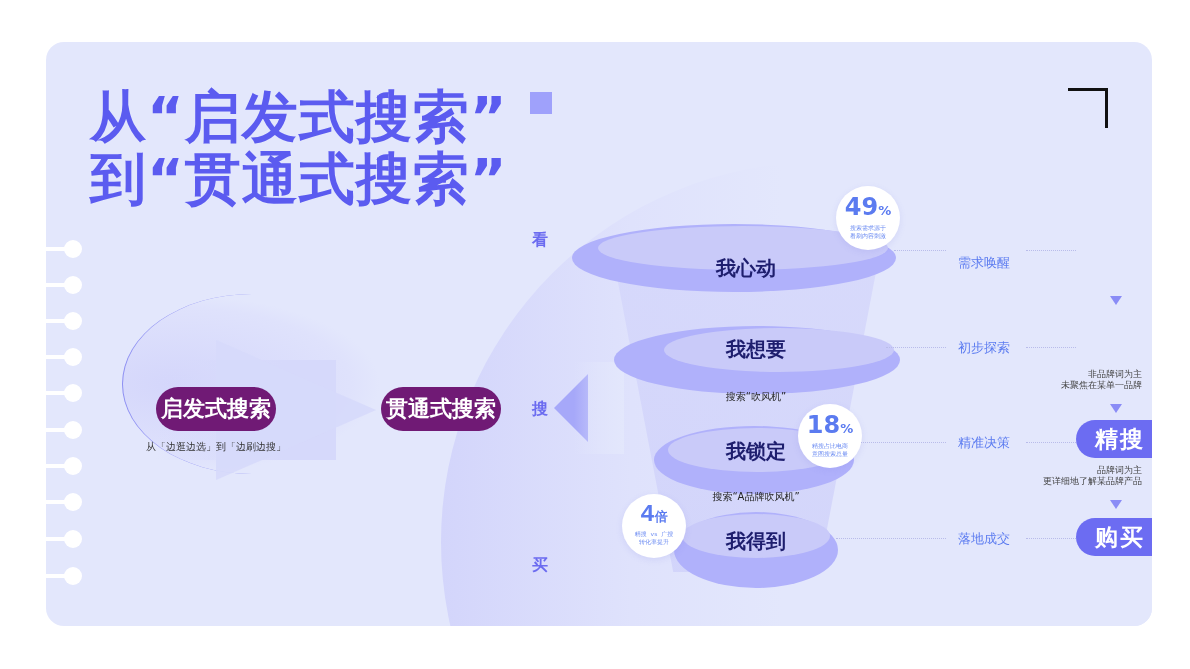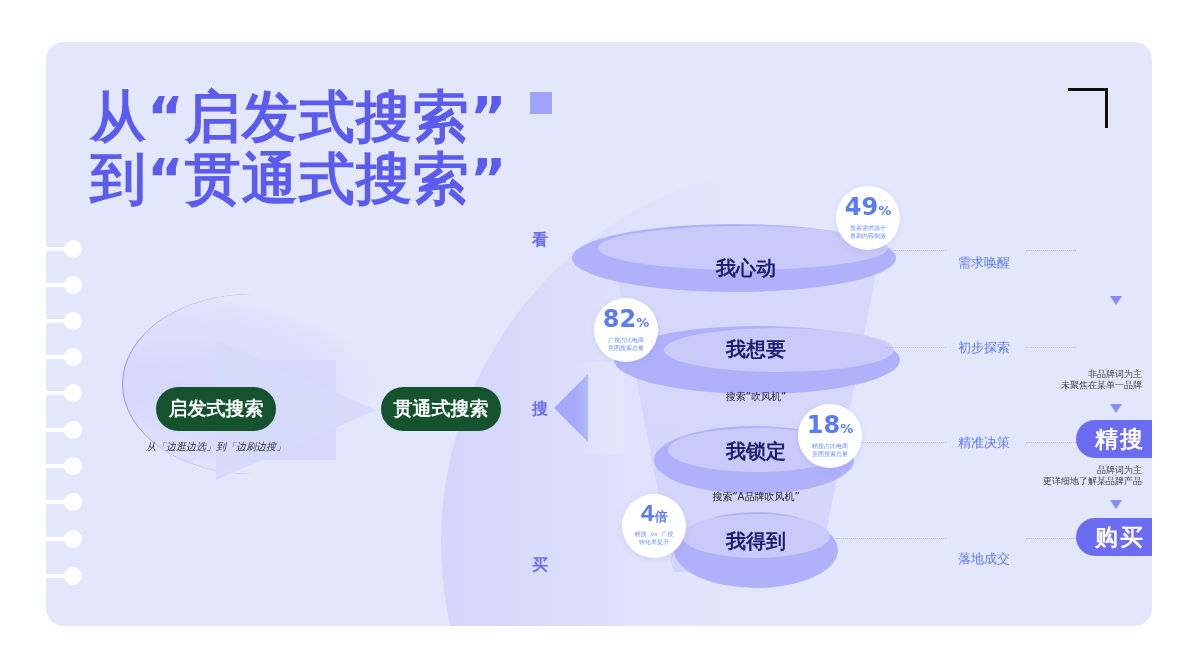--- a/index.html
+++ b/index.html
@@ -29,25 +29,25 @@
 
   .left-arc { position: absolute; left: 76px; top: 252px; width: 260px; height: 180px;
     border-radius: 50%; border-left: 1.5px solid #8c8ef2;
     background: radial-gradient(ellipse at 20% 50%, #d4d6fb 0%, #dfe2fc 60%, transparent 70%); }
   .arrow-big { position: absolute; left: 170px; top: 298px; width: 0; height: 0;
     border-top: 70px solid transparent; border-bottom: 70px solid transparent;
     border-left: 160px solid #d6d9fb; opacity: 0.9; }
   .arrow-body { position: absolute; left: 110px; top: 318px; width: 180px; height: 100px;
     background: linear-gradient(90deg, rgba(214,217,251,0) 0%, #d6d9fb 70%); }
 
-  .pill { position: absolute; background: #14532d; color: #fff; font-weight: 700; font-size: 19px;
+  .pill { position: absolute; background: #701a75; color: #fff; font-weight: 700; font-size: 22px;
     border-radius: 24px; display: flex; align-items: center; justify-content: center; }
   .pill-left { left: 110px; top: 345px; width: 120px; height: 44px; }
   .pill-mid { left: 335px; top: 345px; width: 120px; height: 44px; }
-  .caption-left { position: absolute; left: 100px; top: 398px; font-size: 10px; color: #333; white-space: nowrap; font-style: italic; }
+  .caption-left { position: absolute; left: 100px; top: 398px; font-size: 10px; color: #333; white-space: nowrap; }
 
   .side-word { position: absolute; left: 486px; color: #6b6bf0; font-weight: 800; font-size: 16px; }
   .side-arrow { position: absolute; left: 508px; top: 332px; width: 0; height: 0;
     border-top: 34px solid transparent; border-bottom: 34px solid transparent;
     border-right: 34px solid #a6a8f9; }
   .side-arrow-fade { position: absolute; left: 528px; top: 320px; width: 50px; height: 92px;
     background: linear-gradient(90deg, rgba(227,231,252,0) 0%, #e3e7fc 100%); }
 
   .ell { position: absolute; border-radius: 50%; }
   .ell-outer { background: #b0b1fb; }
@@ -161,25 +161,20 @@
 
   <div class="ell ell-outer" style="left:628px; top:470px; width:164px; height:76px;"></div>
   <div class="ell ell-inner" style="left:636px; top:472px; width:148px; height:44px;"></div>
   <div class="stage-label" style="left:650px; top:486px; width:120px;">我得到</div>
 
   <div class="bubble" style="left:790px; top:144px;">
     <div class="num"><span>49</span><span class="unit">%</span></div>
     <div class="desc">搜索需求源于</div>
     <div class="desc">看刷内容刺激</div>
   </div>
-  <div class="bubble" style="left:548px; top:256px;">
-    <div class="num"><span>82</span><span class="unit">%</span></div>
-    <div class="desc">广搜占比电商</div>
-    <div class="desc">意图搜索总量</div>
-  </div>
   <div class="bubble" style="left:752px; top:362px;">
     <div class="num"><span>18</span><span class="unit">%</span></div>
     <div class="desc">精搜占比电商</div>
     <div class="desc">意图搜索总量</div>
   </div>
   <div class="bubble" style="left:576px; top:452px;font-family:Liberation Mono, monospace;">
     <div class="num"><span>4</span><span class="unit">倍</span></div>
     <div class="desc">精搜 vs 广搜</div>
     <div class="desc">转化率提升</div>
   </div>
@@ -189,21 +184,21 @@
   <div class="dotline" style="left:840px; top:305px; width:60px;"></div>
   <div class="dotline" style="left:980px; top:305px; width:50px;"></div>
   <div class="dotline" style="left:815px; top:400px; width:85px;"></div>
   <div class="dotline" style="left:980px; top:400px; width:50px;"></div>
   <div class="dotline" style="left:790px; top:496px; width:110px;"></div>
   <div class="dotline" style="left:980px; top:496px; width:50px;"></div>
 
   <div class="mid-label" style="top:200px;margin-top:12px;">需求唤醒</div>
   <div class="mid-label" style="top:297px;">初步探索</div>
   <div class="mid-label" style="top:392px;">精准决策</div>
-  <div class="mid-label" style="top:488px;margin-top:20px;">落地成交</div>
+  <div class="mid-label" style="top:488px;">落地成交</div>
 
   <div class="tri-down" style="top:254px;"></div>
   <div class="tag-note" style="top:327px;">
     <div>非品牌词为主</div>
     <div>未聚焦在某单一品牌</div>
   </div>
   <div class="tri-down" style="top:362px;"></div>
   <div class="tag" style="top:378px;">精搜</div>
   <div class="tag-note" style="top:423px;">
     <div>品牌词为主</div>

